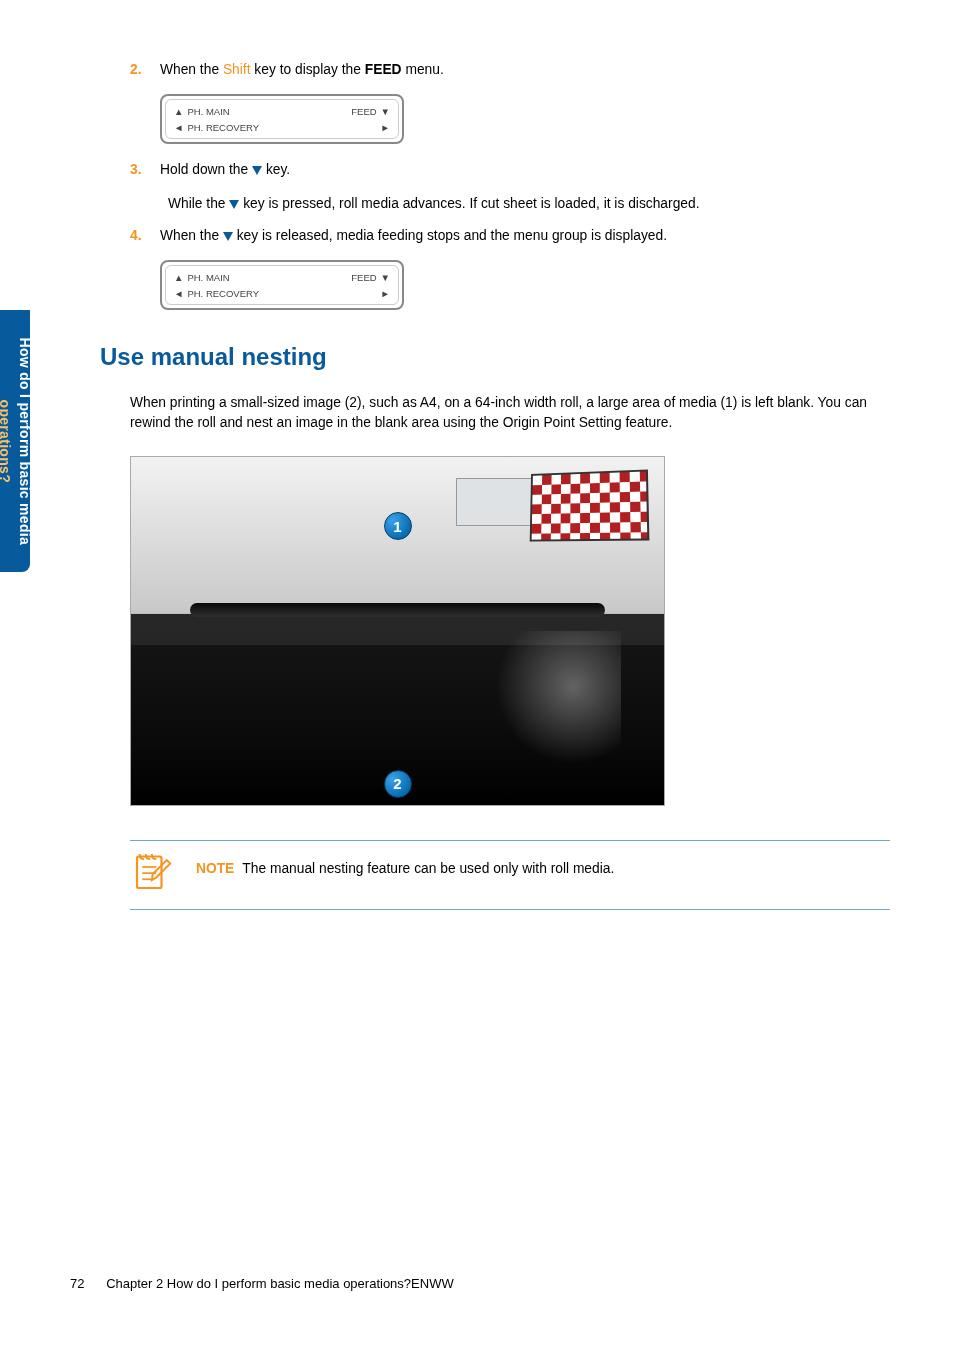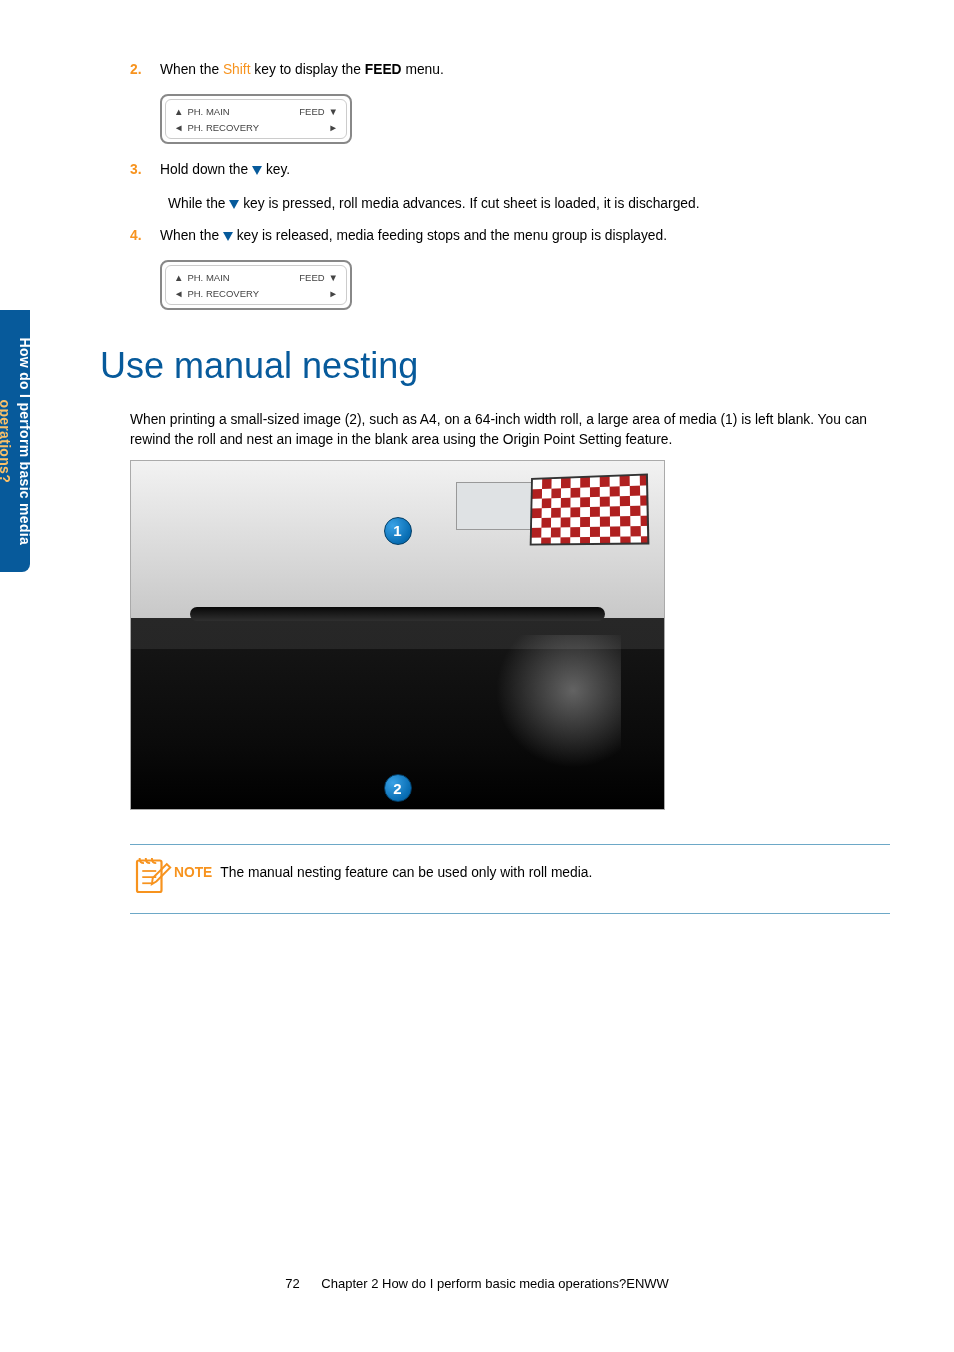--- a/index.html
+++ b/index.html
@@ -4,51 +4,51 @@
 <style>
   * { margin:0; padding:0; box-sizing:border-box; }
   body { font-family: Arial, Helvetica, sans-serif; font-size:13.8px; line-height:1.45; color:#000; background:#fff; }
   .page { position:relative; width:954px; height:1352px; margin:0 auto; background:#fff; }
   .content { position:absolute; left:130px; top:60px; width:760px; }
   .step { display:flex; margin-bottom:14px; }
   .step-num { width:30px; font-weight:bold; color:#f7931e; flex-shrink:0; }
   .step-body { flex:1; }
   .orange-txt { color:#f7931e; }
   .step-body b, .bold { font-weight:bold; }
-  .lcd { width:192px; height:50px; border:2px solid #888; border-radius:8px; background:#fff; margin:10px 0 16px 30px; position:relative; padding:8px 12px; font-size:9.5px; color:#444; }
+  .lcd { width:244px; height:50px; border:2px solid #888; border-radius:8px; background:#fff; margin:10px 0 16px 30px; position:relative; padding:8px 12px; font-size:9.5px; color:#444; }
   .lcd::before { content:""; position:absolute; inset:3px; border:1px solid #ccc; border-radius:6px; pointer-events:none; }
   .lcd .row { display:flex; justify-content:space-between; align-items:center; padding:1px 0; }
   .tri-up::before{content:"▲"; margin-right:4px;}
   .tri-left::before{content:"◄"; margin-right:4px;}
   .tri-down::after{content:"▼"; margin-left:4px;}
   .tri-right::after{content:"►"; margin-left:4px;}
   .indent { margin-left:38px; margin-bottom:12px; }
-  .section-head { color:#075a9b; font-size:36px; font-weight:normal; margin:30px 0 18px 0; }
-  .para { margin-left:30px; margin-bottom:10px; }
+  .section-head { color:#075a9b; font-size:24px; font-weight:bold; margin:30px 0 18px 0; }
+  .para { margin-left:30px; margin-bottom:23px; }
   .photo { width:535px; height:350px; margin-left:30px; background:linear-gradient(180deg,#e8e8e8 0%,#bfbfbf 45%,#272727 45%,#222 100%); position:relative; border:1px solid #aaa; overflow:hidden; }
   .photo .top-strip{position:absolute;left:0;right:0;top:0;height:45%;background:linear-gradient(180deg,#f2f2f2 0%,#c8c8c8 100%);}
   .photo .slot{position:absolute;left:11%;top:42%;width:78%;height:14px;background:linear-gradient(180deg,#080808,#2f2f2f);border-radius:7px;}
   .photo .checker{position:absolute;right:3%;top:4%;width:120px;height:70px;background:repeating-conic-gradient(#b02020 0% 25%, #fff 0% 50%) 0 0/20px 20px;border:2px solid #333;transform:perspective(400px) rotateX(8deg) rotateY(-10deg);}
   .photo .label-card{position:absolute;right:24%;top:6%;width:80px;height:48px;background:#dfe2e4;border:1px solid #999;}
   .photo .glossy{position:absolute;left:0;bottom:0;width:100%;height:46%;background:linear-gradient(180deg,#141414 0%,#0a0a0a 60%,#000 100%);}
   .photo .shine{position:absolute;right:8%;top:50%;width:30%;height:40%;background:radial-gradient(circle at 70% 40%, rgba(255,255,255,0.35) 0%, rgba(255,255,255,0) 55%);}
   .bubble{position:absolute;width:28px;height:28px;border-radius:50%;background:radial-gradient(circle at 30% 30%,#3aa2e6 0%,#086db3 70%,#065a95 100%);color:#fff;font-weight:bold;font-size:15px;display:flex;align-items:center;justify-content:center;border:1px solid #033e66;}
   .b1{left:50%;top:16%;transform:translateX(-50%);}
   .b2{left:50%;top:90%;transform:translateX(-50%);}
   .hr{border:none;border-top:1px solid #6da8c7;margin:34px 0 10px 30px;}
-  .note-row{display:flex;align-items:flex-start;margin-left:30px;gap:2px;}
+  .note-row{display:flex;align-items:flex-start;margin-left:30px;gap:24px;}
   .note-icon{width:42px;height:46px;flex-shrink:0;}
   .note-icon svg{width:100%;height:100%;}
   .note-text{padding-top:8px;}
   .note-text .label{color:#f7931e;font-weight:bold;margin-right:8px;}
   .hr2{border:none;border-top:1px solid #6da8c7;margin:12px 0 0 30px;}
   .sidebar-tab{position:absolute;left:0;top:310px;width:30px;height:262px;background:#075a9b;border-radius:0 0 8px 0;display:flex;align-items:center;justify-content:center;}
   .sidebar-tab .rot{transform:rotate(90deg);transform-origin:center;white-space:nowrap;color:#fff;font-weight:bold;font-size:14px;width:262px;text-align:center;letter-spacing:.3px;}
   .sidebar-tab .rot .orange-soft{color:#fbc067;}
-  .footer{position:absolute;left:70px;right:70px;bottom:58px;display:flex;justify-content:center;font-size:13px;color:#000;}
+  .footer{position:absolute;left:70px;right:70px;bottom:58px;display:flex;justify-content:flex-start;font-size:13px;color:#000;}
   .dn-triangle{display:inline-block;width:0;height:0;border-left:5px solid transparent;border-right:5px solid transparent;border-top:9px solid #075a9b;vertical-align:middle;}
 </style>
 </head>
 <body>
 
 <div class="page">
   <div class="sidebar-tab">
     <div class="rot">
       <span>How do I perform basic media</span><br>
       <span class="orange-soft">operations?</span>

